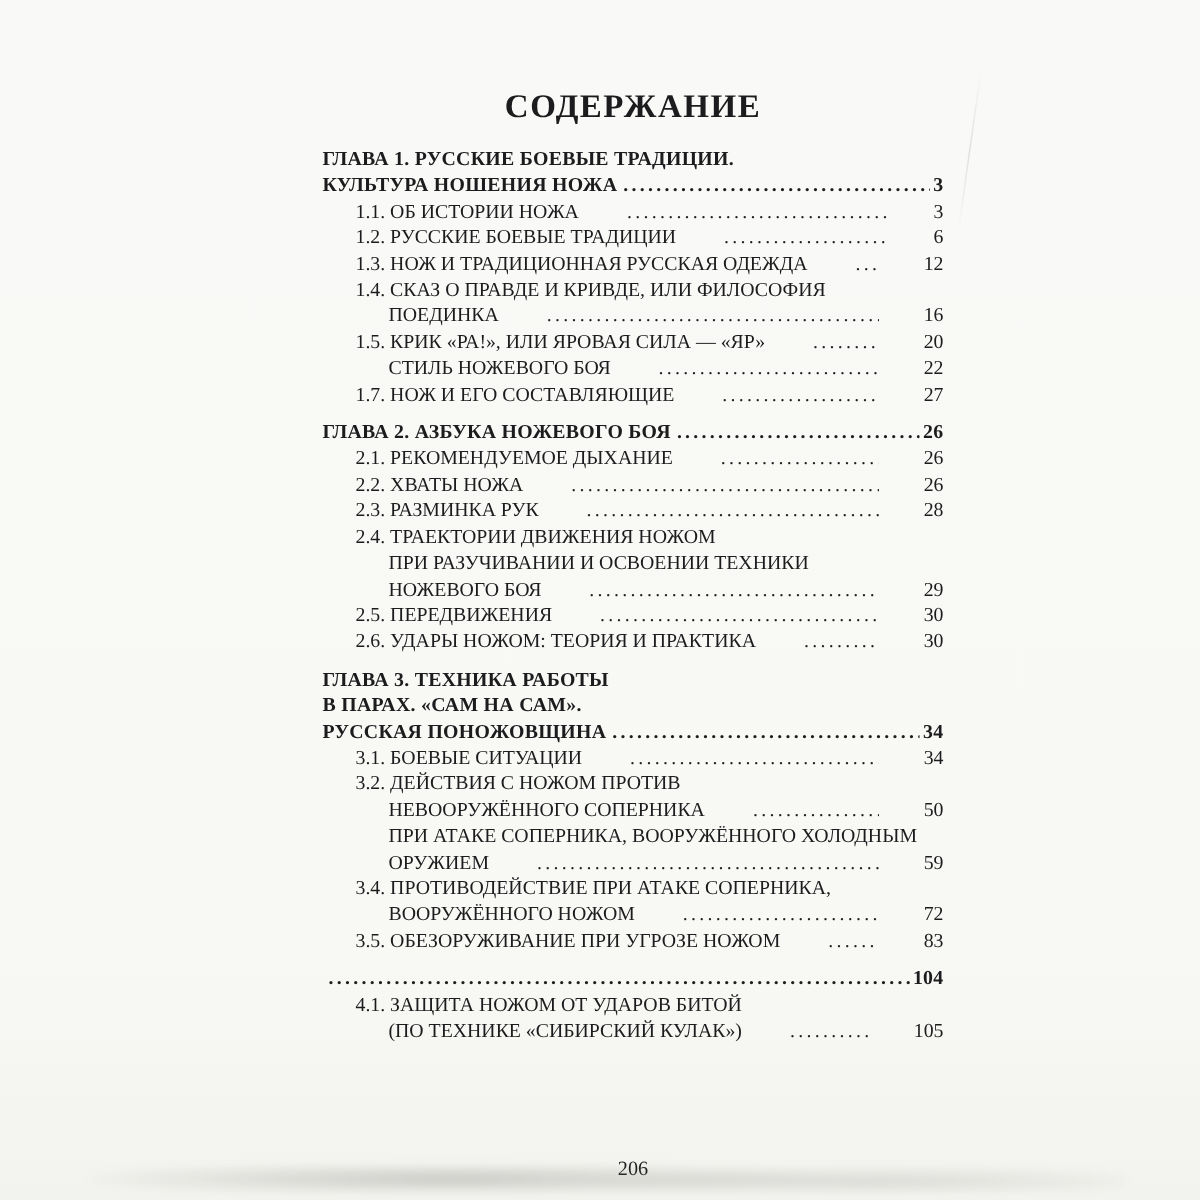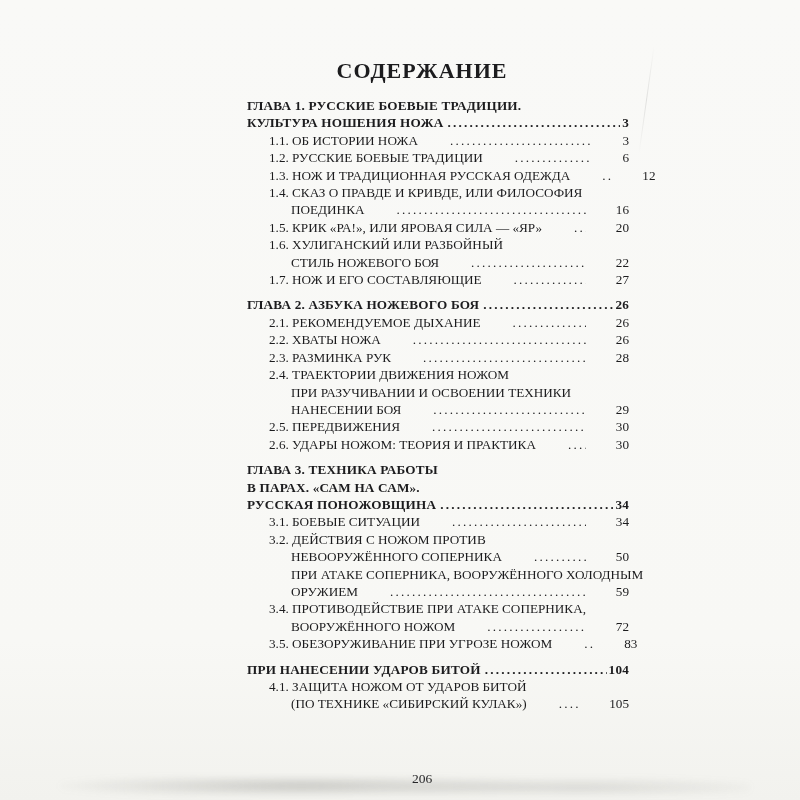--- a/index.html
+++ b/index.html
@@ -34,21 +34,21 @@
     display: flex;
     align-items: baseline;
     font-size: 13.2px;
     line-height: 17.4px;
   }
   .ch-line { font-weight: bold; letter-spacing: 0.2px; }
   .chapter { margin-top: 8px; }
   .chapter:first-child { margin-top: 0; }
   .item-line { padding-left: 22px; gap: 28px; }
   .item-line.cont { padding-left: 44px; }
-  .txt { white-space: nowrap; margin-left: 32px; }
+  .txt { white-space: nowrap; }
   .dots {
     flex: 1 1 auto;
     overflow: hidden;
     white-space: nowrap;
     letter-spacing: 2.2px;
     margin-left: 4px;
     min-width: 10px;
   }
   .pg { white-space: nowrap; padding-left: 2px; }
   .footer {
@@ -118,23 +118,20 @@
           <div class="row item-line cont">
             <span class="txt">ПОЕДИНКА</span>
             <span class="dots">............................................................................................................................................................................................................................</span>
             <span class="pg">16</span>
           </div>
           <div class="row item-line">
             <span class="txt">1.5. КРИК «РА!», ИЛИ ЯРОВАЯ СИЛА — «ЯР»</span>
             <span class="dots">............................................................................................................................................................................................................................</span>
             <span class="pg">20</span>
           </div>
-          <div class="row item-line">
-            <span class="txt">1.6. ХУЛИГАНСКИЙ ИЛИ РАЗБОЙНЫЙ</span>
-          </div>
           <div class="row item-line cont">
             <span class="txt">СТИЛЬ НОЖЕВОГО БОЯ</span>
             <span class="dots">............................................................................................................................................................................................................................</span>
             <span class="pg">22</span>
           </div>
           <div class="row item-line">
             <span class="txt">1.7. НОЖ И ЕГО СОСТАВЛЯЮЩИЕ</span>
             <span class="dots">............................................................................................................................................................................................................................</span>
             <span class="pg">27</span>
           </div>
@@ -160,21 +157,21 @@
             <span class="dots">............................................................................................................................................................................................................................</span>
             <span class="pg">28</span>
           </div>
           <div class="row item-line">
             <span class="txt">2.4. ТРАЕКТОРИИ ДВИЖЕНИЯ НОЖОМ</span>
           </div>
           <div class="row item-line cont">
             <span class="txt">ПРИ РАЗУЧИВАНИИ И ОСВОЕНИИ ТЕХНИКИ</span>
           </div>
           <div class="row item-line cont">
-            <span class="txt">НАНЕСЕНИИ БОЯ</span>
+            <span class="txt">НОЖЕВОГО БОЯ</span>
             <span class="dots">............................................................................................................................................................................................................................</span>
             <span class="pg">29</span>
           </div>
           <div class="row item-line">
             <span class="txt">2.5. ПЕРЕДВИЖЕНИЯ</span>
             <span class="dots">............................................................................................................................................................................................................................</span>
             <span class="pg">30</span>
           </div>
           <div class="row item-line">
             <span class="txt">2.6. УДАРЫ НОЖОМ: ТЕОРИЯ И ПРАКТИКА</span>
@@ -224,21 +221,20 @@
             <span class="pg">72</span>
           </div>
           <div class="row item-line">
             <span class="txt">3.5. ОБЕЗОРУЖИВАНИЕ ПРИ УГРОЗЕ НОЖОМ</span>
             <span class="dots">............................................................................................................................................................................................................................</span>
             <span class="pg">83</span>
           </div>
         </div>
         <div class="chapter">
           <div class="row ch-line">
-            <span class="txt">ПРИ НАНЕСЕНИИ УДАРОВ БИТОЙ</span>
             <span class="dots">............................................................................................................................................................................................................................</span>
             <span class="pg">104</span>
           </div>
           <div class="row item-line">
             <span class="txt">4.1. ЗАЩИТА НОЖОМ ОТ УДАРОВ БИТОЙ</span>
           </div>
           <div class="row item-line cont">
             <span class="txt">(ПО ТЕХНИКЕ «СИБИРСКИЙ КУЛАК»)</span>
             <span class="dots">............................................................................................................................................................................................................................</span>
             <span class="pg">105</span>

